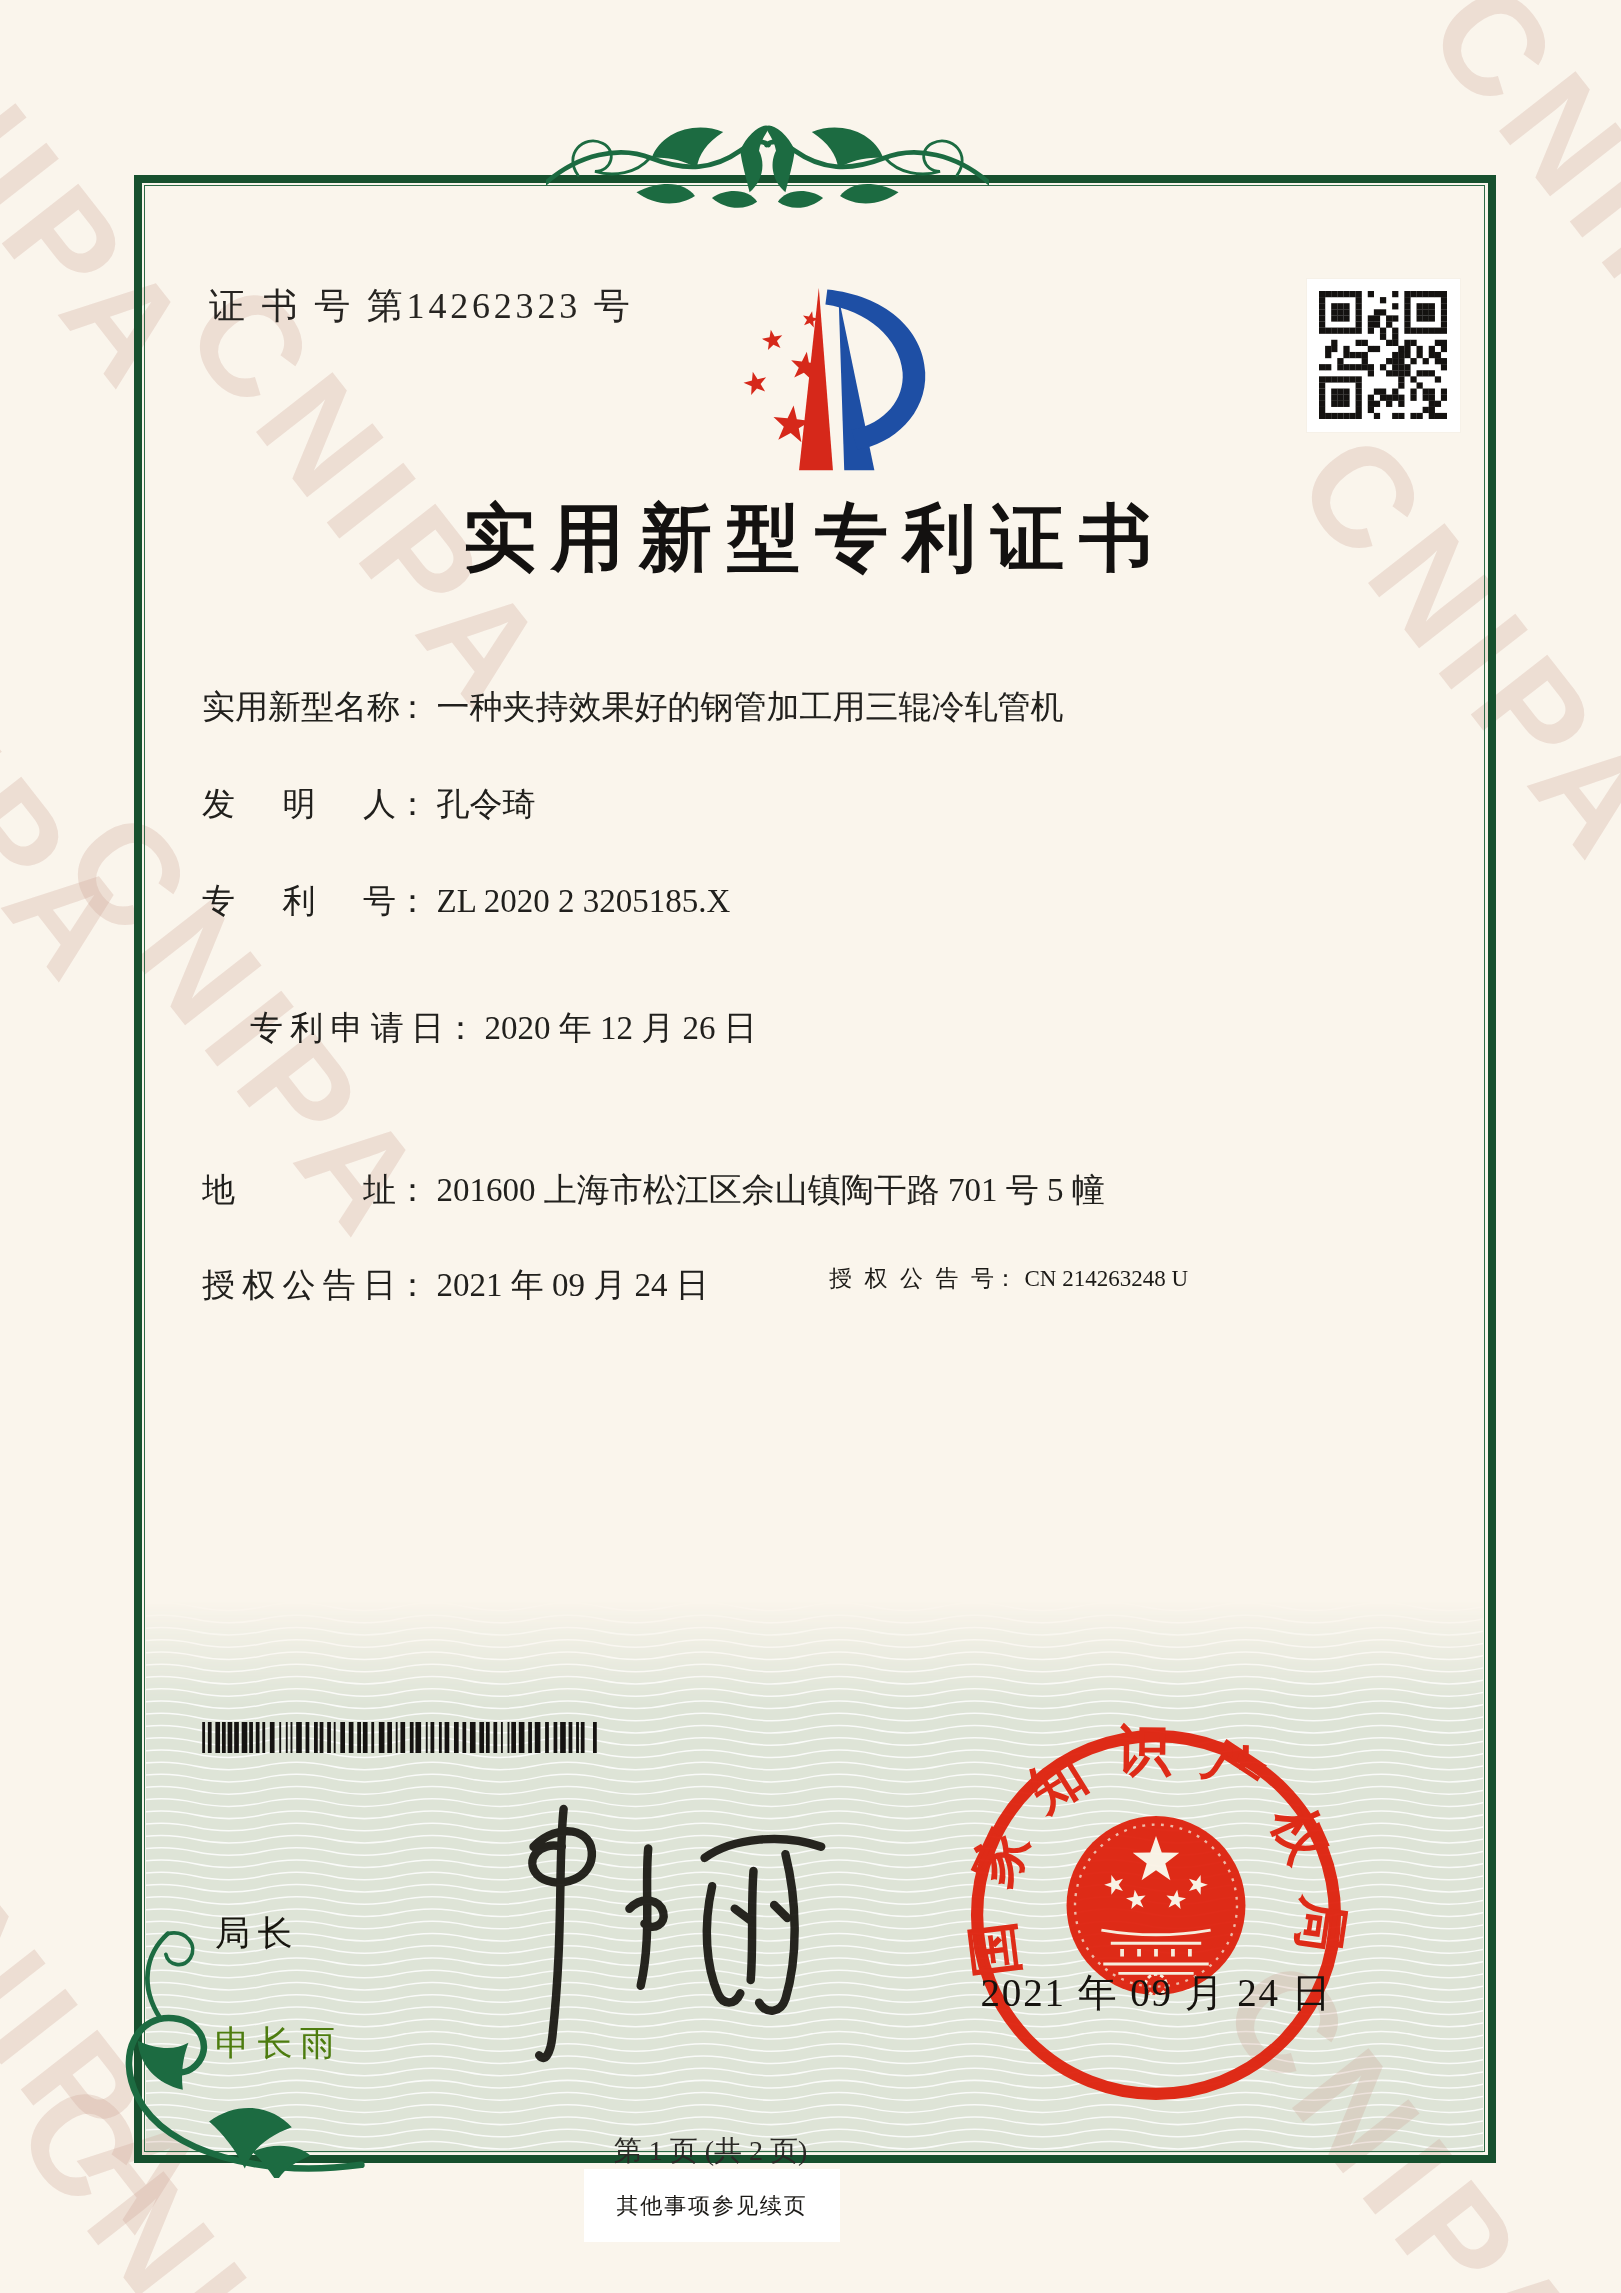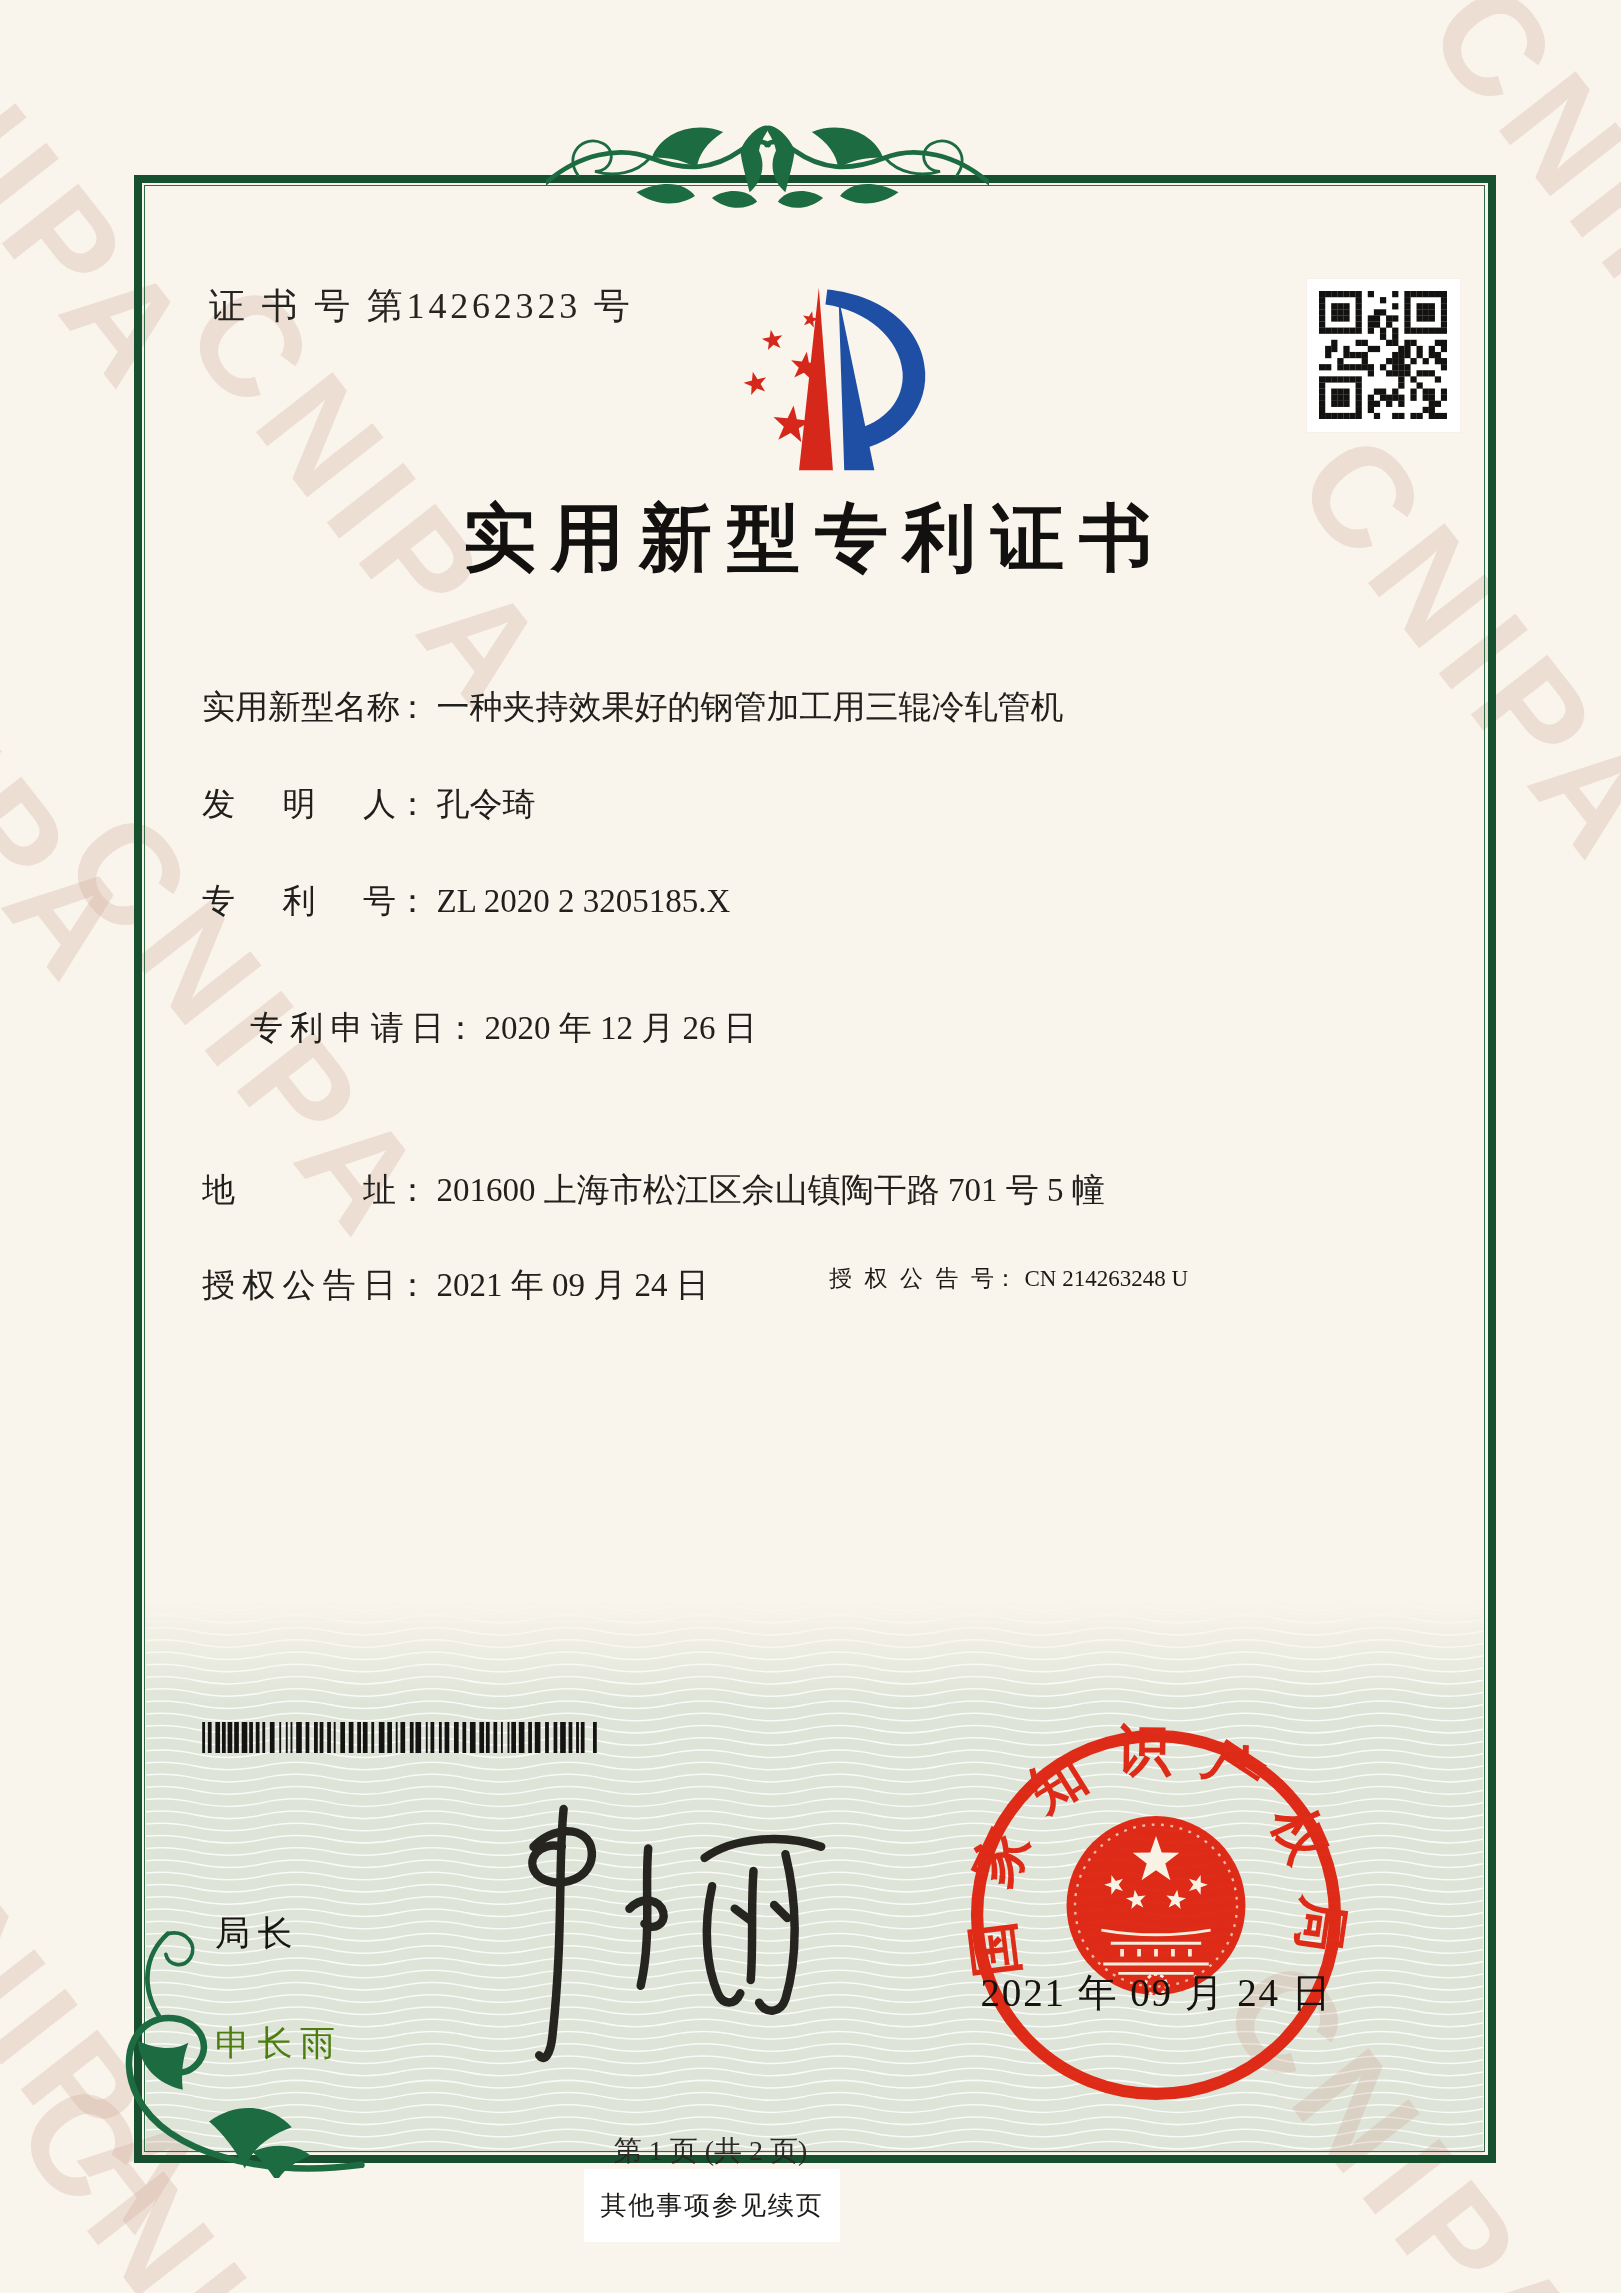--- a/index.html
+++ b/index.html
@@ -55,21 +55,21 @@
   .signer-title{position:absolute; left:215px; top:1910px; z-index:4; font-size:35px; letter-spacing:7.5px; color:#17150f;}
   .signer-name{position:absolute; left:215px; top:1987px; z-index:4; font-size:35px; letter-spacing:7.5px; color:#4d7c0f;margin-top:33px;}
   .signature{position:absolute; left:471px; top:1794px; z-index:4;}
   .seal{position:absolute; left:962px; top:1721px; z-index:3; opacity:0.96;}
   .seal-date{position:absolute; left:953px; top:1966px; width:407px; z-index:4;
     text-align:center; font-size:39px; letter-spacing:1.9px; color:#16130f;}
   .page-info{position:absolute; left:513px; top:2096px; width:395px; z-index:3;
     text-align:center; font-size:28px; color:#2a2825;margin-top:36px;}
   .note-box{position:absolute; left:584px; top:2169px; width:256px; height:73px;
     background:#ffffff; z-index:3; text-align:center; line-height:73px;
-    font-size:26px; letter-spacing:1.9px; color:#1c1a17;}
+    font-size:22px; letter-spacing:1.9px; color:#1c1a17;}
 </style>
 </head>
 <body>
 
 <div class="page">
 
   <div class="waves-wrap">
     <svg id="wave-svg" width="1337" height="552" xmlns="http://www.w3.org/2000/svg" viewBox="0 0 1420 586">
       <rect x="0" y="0" width="1420" height="586" fill="#dee4d7"></rect>
     <path d="M-20 6 q36 -8 72 0 q36 8 72 0 q36 -8 72 0 q36 8 72 0 q36 -8 72 0 q36 8 72 0 q36 -8 72 0 q36 8 72 0 q36 -8 72 0 q36 8 72 0 q36 -8 72 0 q36 8 72 0 q36 -8 72 0 q36 8 72 0 q36 -8 72 0 q36 8 72 0 q36 -8 72 0 q36 8 72 0 q36 -8 72 0 q36 8 72 0 q36 -8 72 0" fill="none" stroke="rgba(255,255,255,0.85)" stroke-width="1.6"></path>

